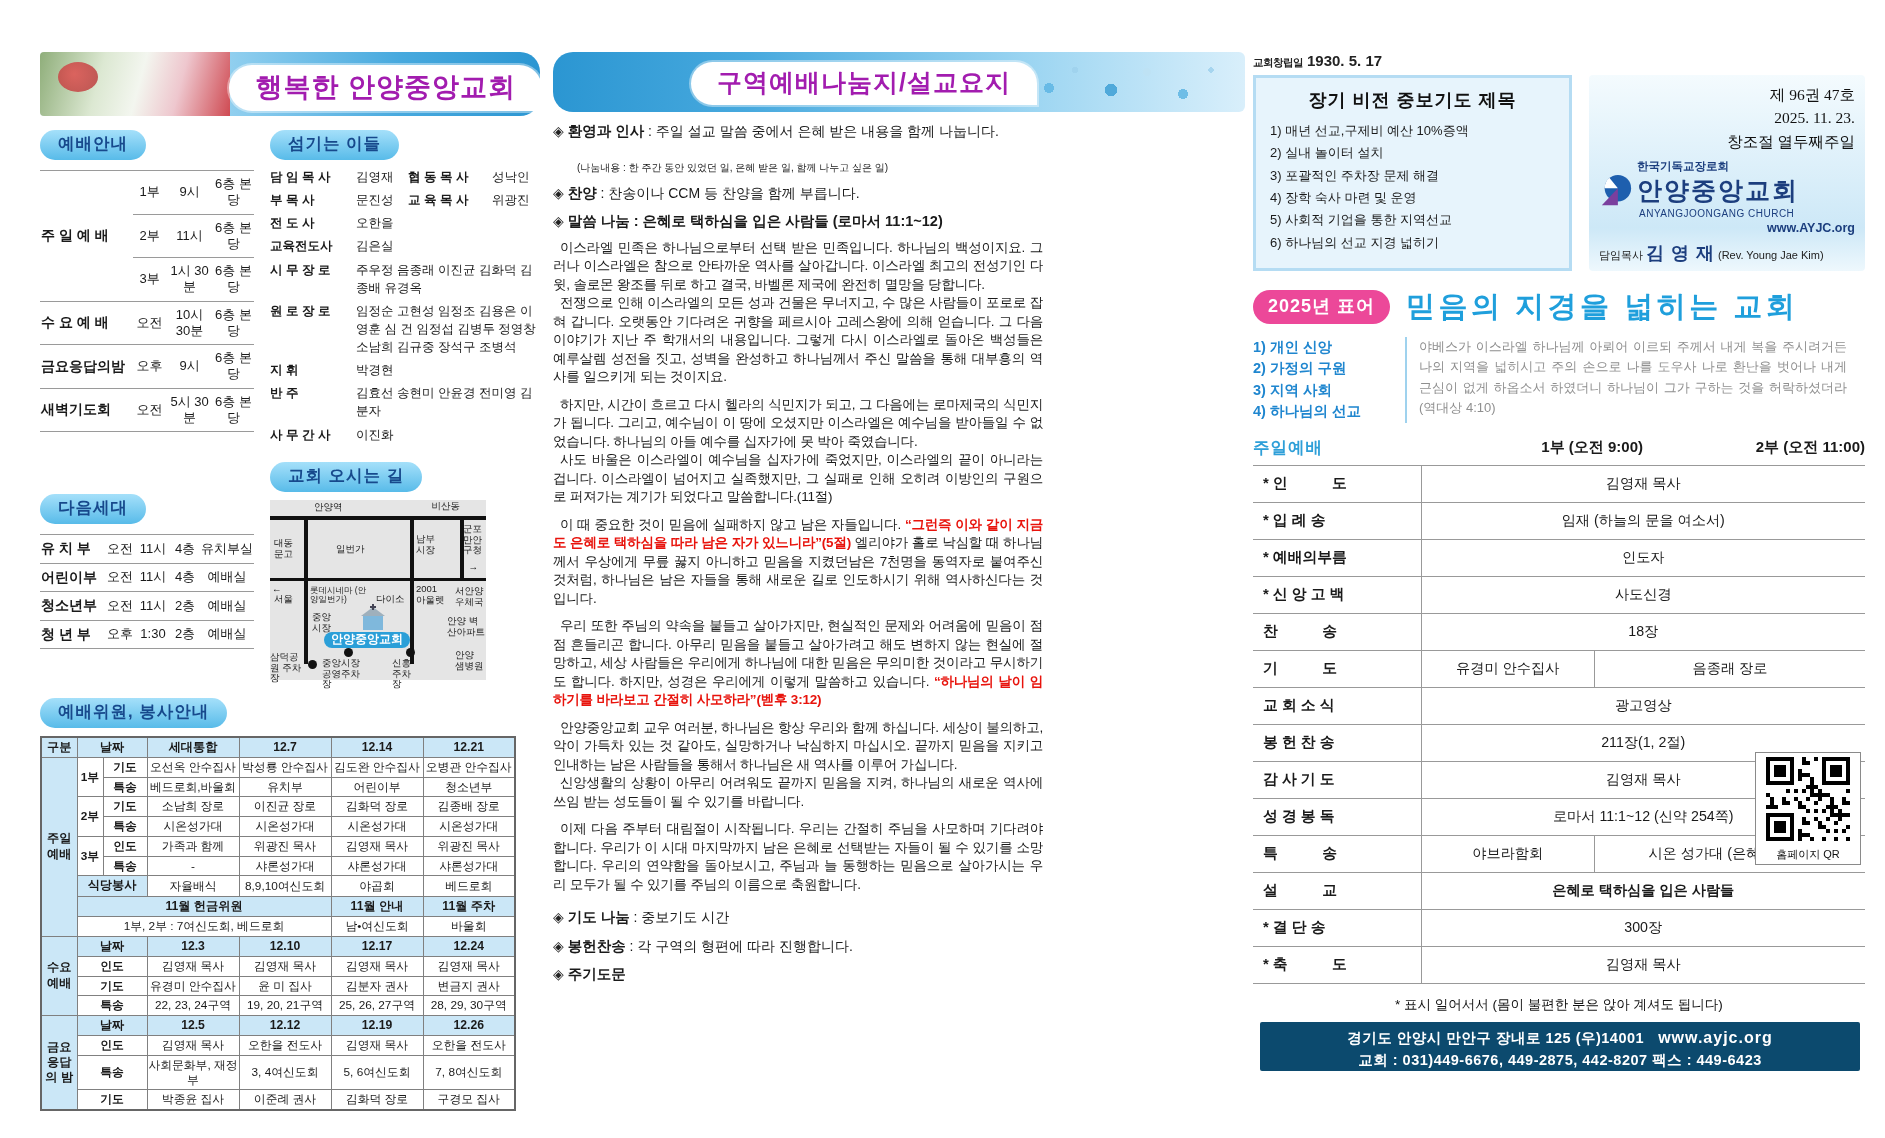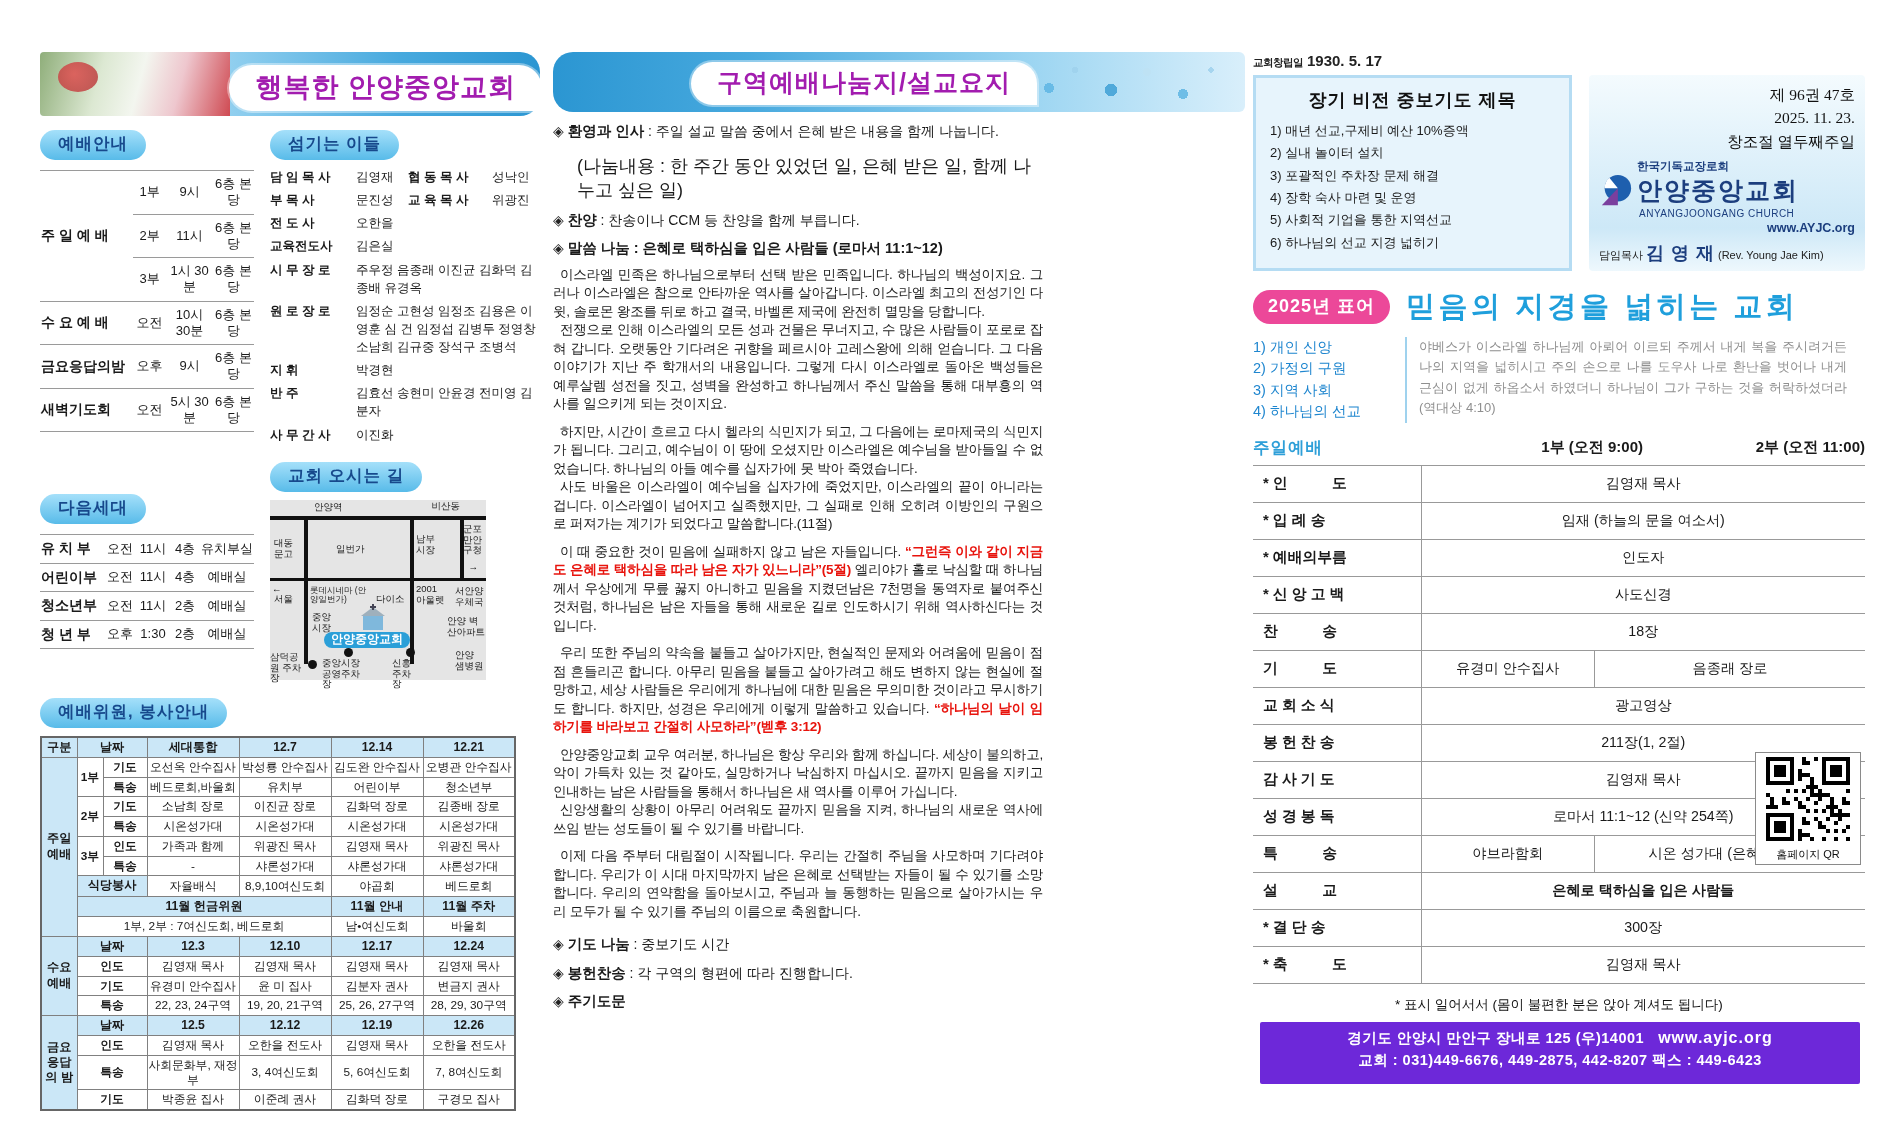--- a/index.html
+++ b/index.html
@@ -50,21 +50,21 @@
   .chpill{position:absolute;background:#2b9fd8;color:#fff;font-weight:bold;font-size:12px;border-radius:10px;padding:1px 7px 2px;white-space:nowrap}
   
   .dt{margin-top:8px;border:2px solid #666}
   .dt td{border:1px solid #808080;font-size:11.8px;text-align:center;padding:2px 0;line-height:1.25;vertical-align:middle}
   .dt .hd,.dt .gb{background:#cbe7f7;font-weight:bold;font-size:12.2px}
   .dt .k{font-weight:bold}
   
   .body{margin-top:10px;width:490px}
   .bl{font-size:14px;margin-top:9px;line-height:1.35}
   .bl b{font-size:14.5px}
-  .sub{padding-left:24px;margin-top:12px;font-size:18px}
+  .sub{padding-left:24px;margin-top:19px;font-size:10px}
   .dia{color:#222}
   .bp{font-size:13.5px;line-height:18.5px;text-align:justify;margin:0;text-indent:7px;letter-spacing:-.2px}
   .gap{margin-top:9px}
   .red{color:#e8130c;font-weight:bold}
   
   .founded{font-size:13px;font-weight:bold;color:#222}
   .founded .fl{font-size:10.5px;letter-spacing:-.5px;margin-right:4px}
   .founded .fv{font-size:15px}
   .topflex{display:flex;justify-content:space-between;margin-top:5px}
   .pbox{border:3px solid #b5dcf3;background:#e7f4fc;padding:8px 14px 10px;width:285px;flex:none}
@@ -77,33 +77,33 @@
   .lgname{font-size:25px;font-weight:bold;color:#1c3e7e;letter-spacing:2px}
   .lgeng{font-size:10px;color:#1c3e7e;letter-spacing:.5px;margin-left:40px}
   .lgweb{font-size:12.5px;font-weight:bold;color:#1c3e7e;text-align:right;margin-top:2px}
   .pastor{margin-top:6px;font-size:11px;color:#222;text-align:left}
   .pastor .pn{font-size:18px;font-weight:bold;color:#1c3e7e;margin:0 3px;letter-spacing:1px}
   .mottoRow{display:flex;align-items:center;gap:16px;margin-top:16px}
   .pill2{background:#ec4899;color:#fff;font-size:18px;font-weight:bold;border-radius:17px;padding:4px 15px 6px;flex:none;letter-spacing:1px}
   .mtitle{font-size:29px;font-weight:bold;color:#1f9fdc;letter-spacing:3.5px;white-space:nowrap}
   .mvRow{display:flex;margin-top:10px}
   .mitems{width:152px;flex:none}
-  .mi{color:#1f86cf;font-weight:normal;font-size:14.5px;line-height:1.48}
+  .mi{color:#1f86cf;font-weight:bold;font-size:14.5px;line-height:1.48}
   .verse{border-left:2px solid #9fd2ee;padding-left:12px;color:#8f8f8f;font-size:13px;line-height:1.58;width:428px;text-align:justify}
   .shead{display:flex;margin-top:14px;align-items:center}
   .sh1{width:168px;flex:none;color:#2e9fd8;font-weight:bold;font-size:16.5px;letter-spacing:1px}
   .sh2{flex:1;text-align:right;font-weight:bold;font-size:15px}
   .ot{width:100%;margin-top:6px;border-bottom:1px solid #999}
   .ot td{border-top:1px solid #999;height:34px;font-size:14.2px;text-align:center;vertical-align:middle}
   .ot .lb{font-weight:bold;text-align:left;padding-left:10px;border-right:1px solid #999;font-size:14.8px}
   .ot .sp{border-left:1px solid #999}
   .note{font-size:13.5px;text-align:center;margin-top:12px;color:#111}
   .qrbox{position:absolute;right:4px;top:700px;width:96px;background:#fff;border:1px solid #8a8a8a;padding:4px 4px 2px;text-align:center}
   .qrlabel{font-size:11px;margin-top:2px;color:#111}
-  #footer{position:absolute;left:1260px;top:1022px;width:600px;background:#6d28d9;color:#fff;text-align:center;padding:7px 0 14px;border-radius:2px;font-weight:bold}
+  #footer{position:absolute;left:1260px;top:1022px;width:600px;background:#0c4a6e;color:#fff;text-align:center;padding:7px 0 1px;border-radius:2px;font-weight:bold}
   .f1{font-size:14.5px;letter-spacing:.5px}
   .f1 .fw{font-size:16px;margin-left:14px;letter-spacing:1px}
   .f2{font-size:14.5px;margin-top:3px;letter-spacing:.5px}
 </style>
 </head>
 <body>
 
 <div id="page">
 
   <div id="colL">

